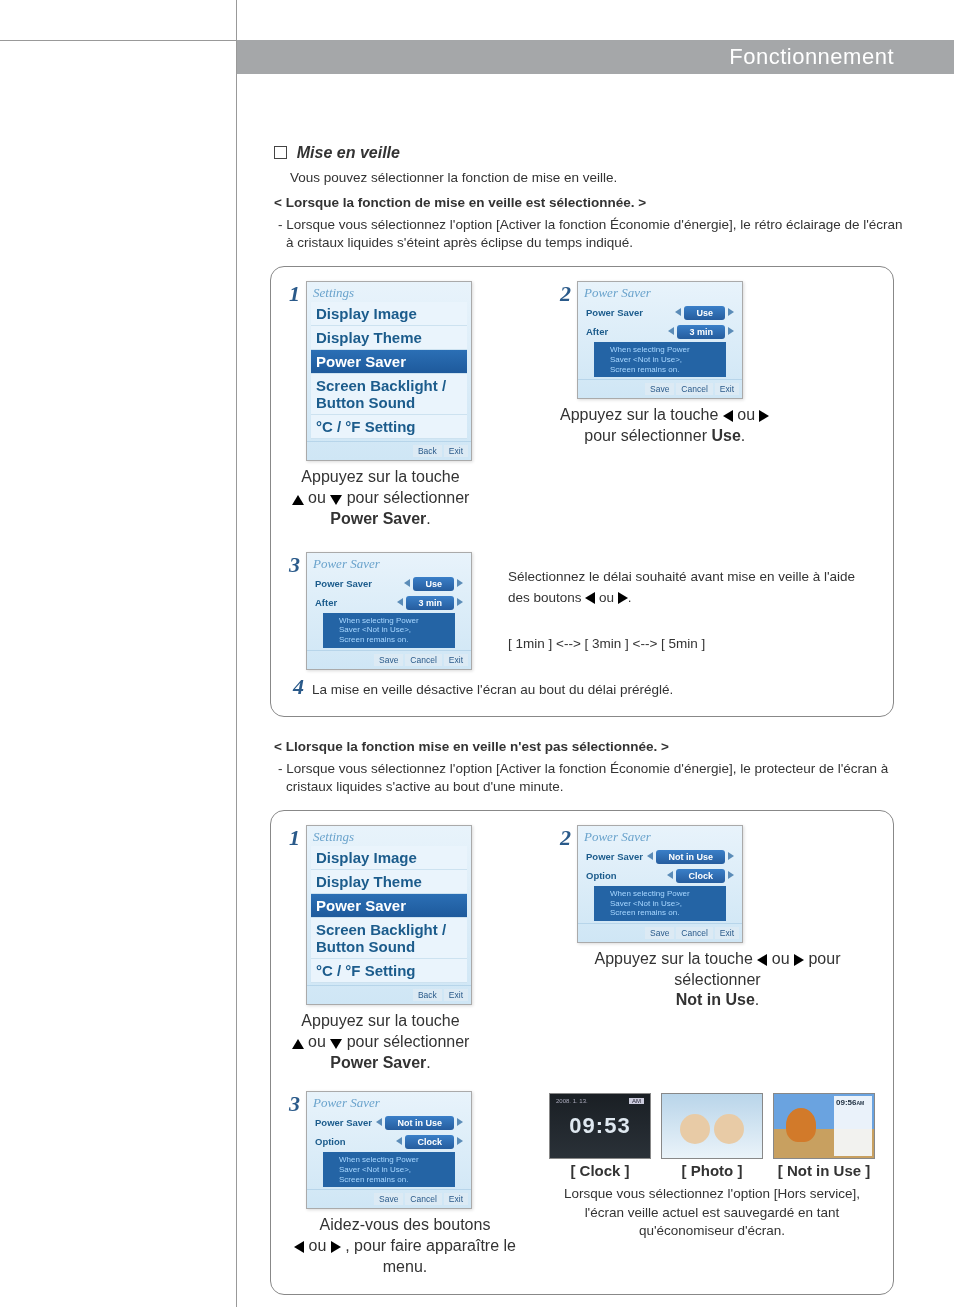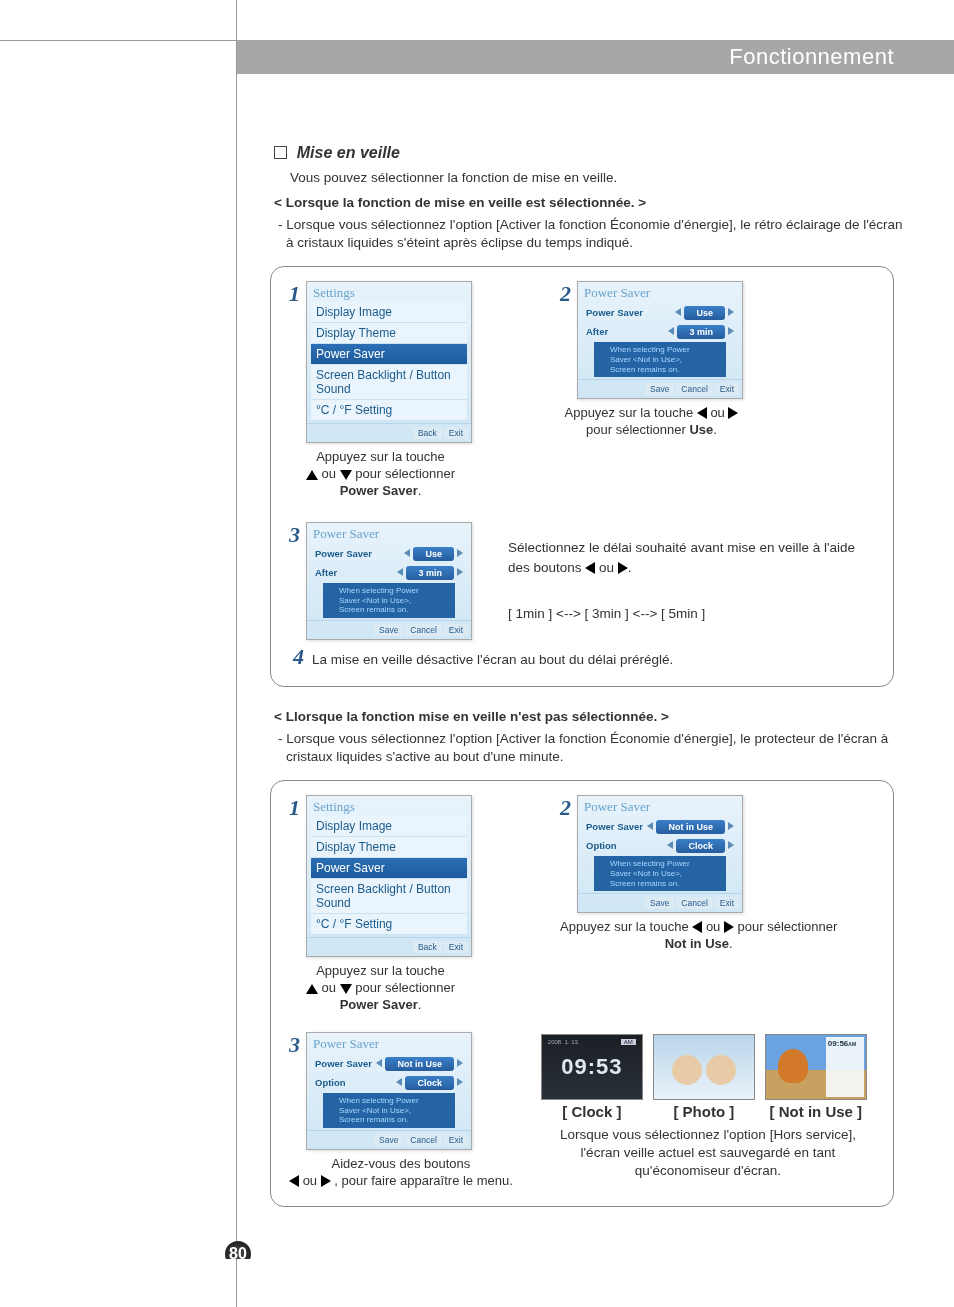--- a/index.html
+++ b/index.html
@@ -20,33 +20,33 @@
 .triangle-left{border-top:6px solid transparent;border-bottom:6px solid transparent;border-right:10px solid #000}
 .triangle-right{border-top:6px solid transparent;border-bottom:6px solid transparent;border-left:10px solid #000}
 .triangle-up{border-left:6px solid transparent;border-right:6px solid transparent;border-bottom:10px solid #000}
 .triangle-down{border-left:6px solid transparent;border-right:6px solid transparent;border-top:10px solid #000}
 .panel{border:1.5px solid #888;border-radius:14px;margin:6px 10px 22px 10px;padding:14px 18px 16px 18px}
 .row{display:flex;gap:28px;align-items:flex-start}
 .col{display:flex;flex-direction:column;align-items:center}
 .stepnum{font-family:Georgia,'Times New Roman',serif;font-style:italic;font-weight:bold;font-size:22px;color:#2a5a8a;margin-right:6px}
 .stepwrap{display:flex;align-items:flex-start}
 .screen{width:164px;border:1px solid #aaa;background:linear-gradient(#e8f3fb,#cfe6f5);font-size:9px;color:#2a5a8a;box-shadow:1px 1px 3px rgba(0,0,0,0.15)}
-.screen-title{font-family:Georgia,serif;font-size:13px;color:#6aa3cc;padding:3px 6px 1px 6px;font-weight:500}
+.screen-title{font-family:Georgia,serif;font-size:13px;color:#6aa3cc;padding:3px 6px 1px 6px;font-style:italic;font-weight:500}
 .screen-list{margin:0 0 2px 0;padding:0 4px}
-.menu-item{background:#eaf4fc;padding:3px 5px;border-bottom:1px solid #cde2f0;color:#1c5c8c;font-weight:normal;font-size:12px}
+.menu-item{background:#eaf4fc;padding:3px 5px;border-bottom:1px solid #cde2f0;color:#1c5c8c;font-weight:bold;font-size:15px}
 .menu-item.sel{background:linear-gradient(#2b6fb5,#1e5a9c);color:#fff}
 .screen-footer{display:flex;justify-content:flex-end;gap:2px;padding:3px;border-top:1px solid #b7d5ea}
 .fbtn{background:#dceaf4;padding:1px 5px;font-size:8.5px;color:#2a5a8a}
 .ps-row{margin:2px 4px;padding:3px 4px;display:flex;align-items:center;justify-content:space-between;font-weight:bold;color:#1c5c8c;font-size:9.5px}
 .pill{background:linear-gradient(#3a7fc8,#265d9e);color:#fff;padding:2px 12px;border-radius:3px;font-size:9px;text-align:center;min-width:42px}
 .arrow-l,.arrow-r{display:inline-block;width:0;height:0;border-top:4px solid transparent;border-bottom:4px solid transparent}
 .arrow-l{border-right:6px solid #5b8cb8;margin-right:3px}
 .arrow-r{border-left:6px solid #5b8cb8;margin-left:3px}
 .hintbox{background:#2464a5;color:#a7d6ff;margin:2px 16px;padding:3px 16px;font-size:8px;line-height:1.2}
-.caption{text-align:center;margin-top:6px;font-size:13px;line-height:1.3}
+.caption{text-align:center;margin-top:6px;font-size:16px;line-height:1.3}
 .caption .b{font-weight:bold}
 .s3txt{flex:1;padding:0 0 0 8px;font-size:13.5px;line-height:1.5}
 .step4{margin:4px 0 0 4px;font-size:13.5px}
 .thumbs{display:flex;gap:10px;margin-top:2px}
 .thumb{width:100px;height:64px;background:#333;display:flex;align-items:center;justify-content:center;color:#ccd;font-size:10px;border:1px solid #888;position:relative;overflow:hidden}
 .thumb-cap{text-align:left;font-size:15px;font-weight:bold;margin-top:3px}
 .thumb.clock{background:linear-gradient(#1a1f24,#2a3138)}
 .thumb.clock .big{font-size:22px;font-weight:bold;color:#dfe8f0;letter-spacing:1px}
 .thumb.photo{background:linear-gradient(#b9d5ea,#eaf3f9)}
 .thumb.photo .f1,.thumb.photo .f2{width:30px;height:30px;border-radius:50%;background:#e8cba6;position:absolute;top:20px}

